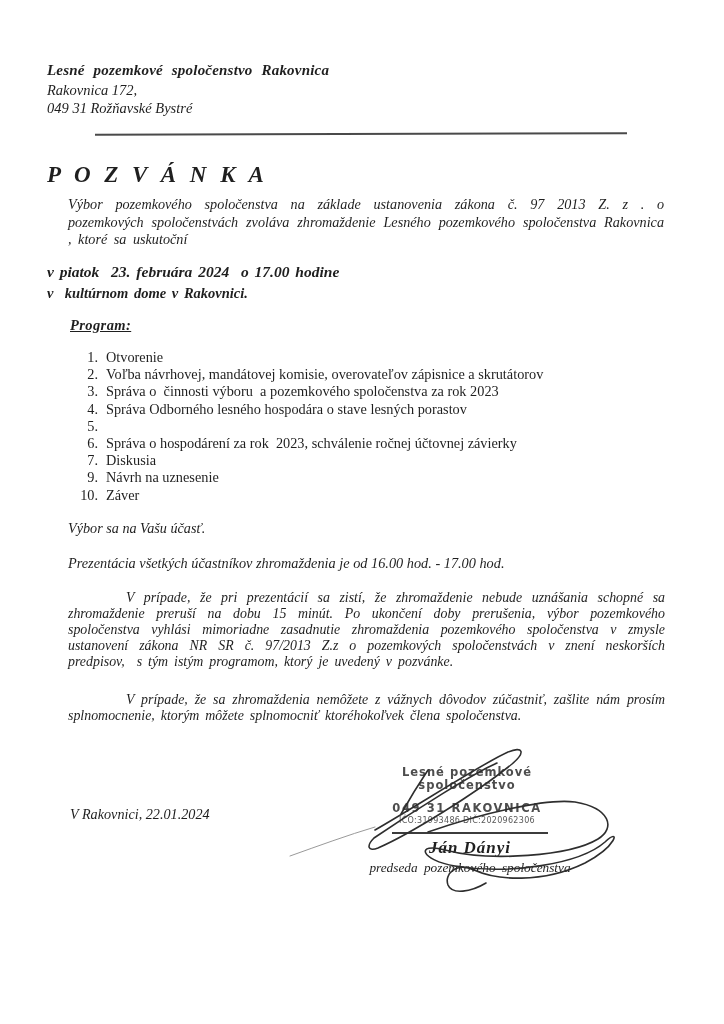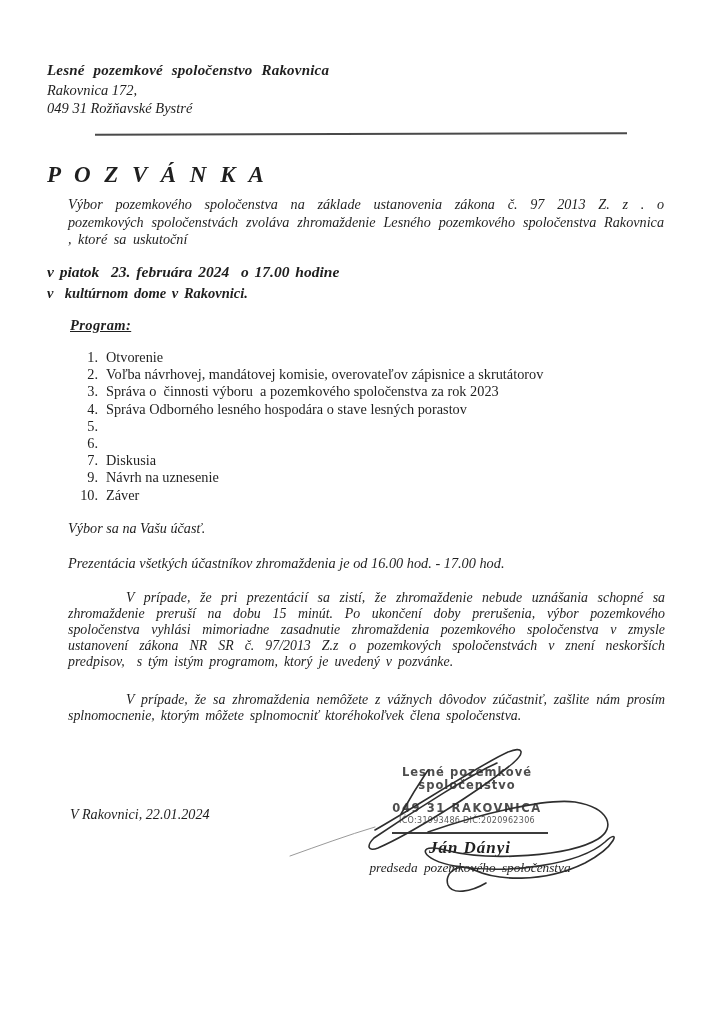--- a/index.html
+++ b/index.html
@@ -142,20 +142,21 @@
   </div>
   <div class="program-item">
     <span class="num">4.</span>
     <span class="txt">Správa Odborného lesného hospodára o stave lesných porastov</span>
   </div>
   <div class="program-item">
     <span class="num">5.</span>
   </div>
   <div class="program-item">
     <span class="num">6.</span>
+    <span class="txt">Správa o hospodárení za rok  2023, schválenie ročnej účtovnej závierky</span>
   </div>
   <div class="program-item">
     <span class="num">7.</span>
     <span class="txt">Diskusia</span>
   </div>
   <div class="program-item">
     <span class="num">9.</span>
     <span class="txt">Návrh na uznesenie</span>
   </div>
   <div class="program-item">

